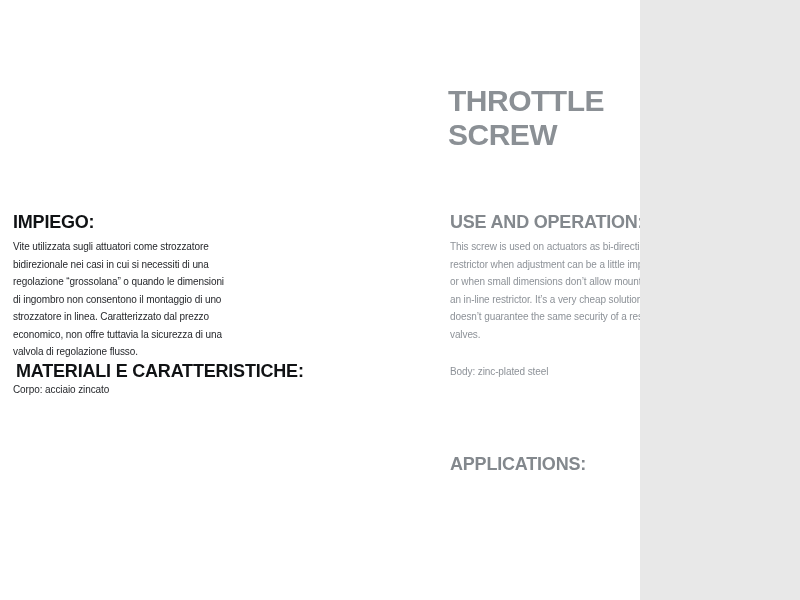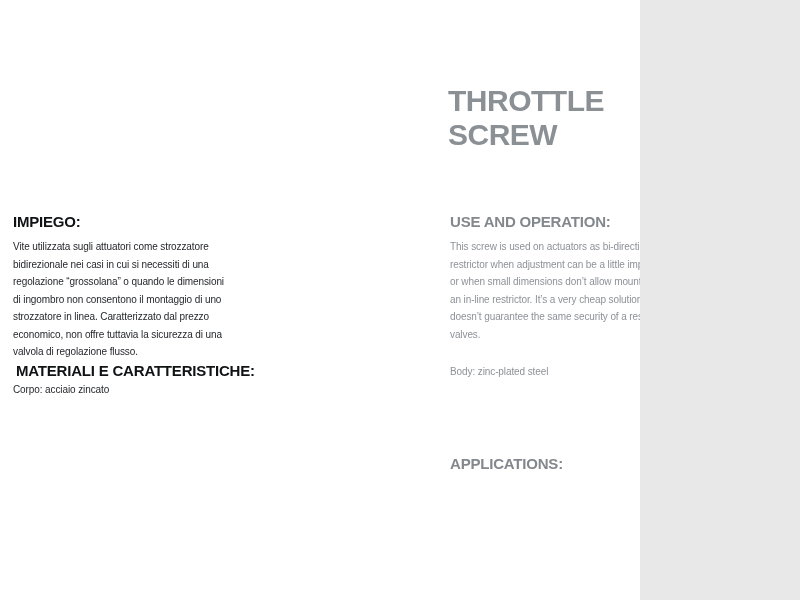--- a/index.html
+++ b/index.html
@@ -30,21 +30,21 @@
   .section {
     position: absolute;
   }
   .col-left .section  { left: 13px;  width: 392px; }
   .col-right .section { left: 450px; width: 345px; }
   .sec-0 { top: 213px; }
   .sec-1 { top: 362px; }
   .sec-2 { top: 455px; }
   .section-heading {
     margin: 0;
-    font-size: 15px;
+    font-size: 18px;
     line-height: 18px;
     font-weight: bold;
     letter-spacing: -0.2px;
   }
   .col-left .sec-1 .section-heading { padding-left: 3px; }
   .section-body {
     margin: 0;
     font-size: 10px;
     line-height: 17.5px;
     letter-spacing: -0.1px;

